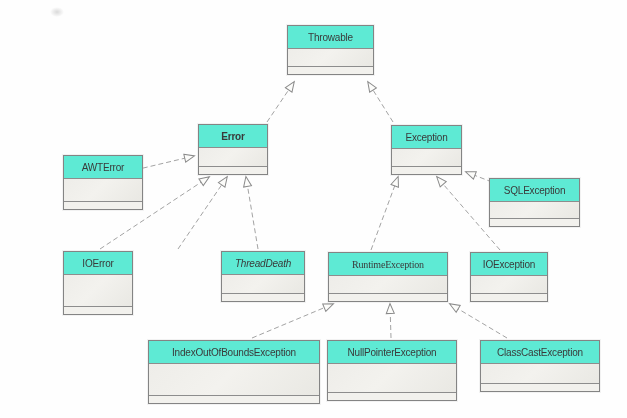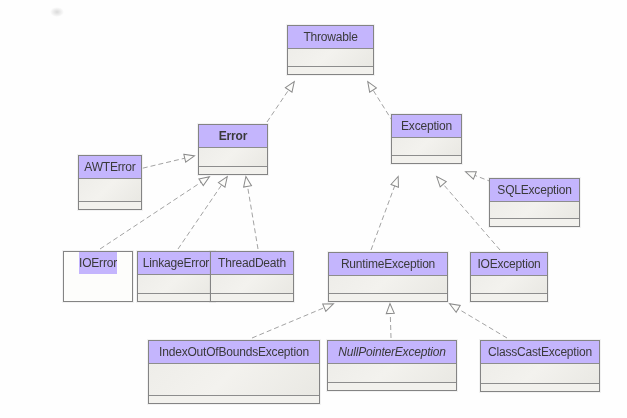--- a/index.html
+++ b/index.html
@@ -31,26 +31,26 @@
     background: #fdfdfb;
     box-sizing: border-box;
     box-shadow: 0 0 0 1px rgba(160,160,160,0.12);
   }
   .uml-name {
     flex: 0 0 auto;
     height: 22px;
     display: flex;
     align-items: center;
     justify-content: center;
-    font-size: 12px;
+    font-size: 10px;
     letter-spacing: -0.2px;
     color: #3a3a3a;
     white-space: nowrap;
     overflow: hidden;
-    background: #c4b5fd;
+    background: #5eead4;
   }
   .uml-attrs {
     flex: 1 1 auto;
     border-top: 1px solid #8d8d8d;
     background: linear-gradient(135deg, #eeede9 0%, #f3f2ee 45%, #e9e8e3 100%);
   }
   .uml-ops {
     flex: 0 0 auto;
     height: 7px;
     border-top: 1px solid #8d8d8d;
@@ -100,75 +100,70 @@
     <div class="uml-attrs"></div>
     <div class="uml-ops"></div>
   </div>
 
   <div class="uml-class" style="left:198px; top:124px; width:70px; height:51px;font-weight:bold;">
     <div class="uml-name">Error</div>
     <div class="uml-attrs"></div>
     <div class="uml-ops"></div>
   </div>
 
-  <div class="uml-class" style="left:391px; top:114px; width:71px; height:50px;">
+  <div class="uml-class" style="left:391px; top:125px; width:71px; height:50px;">
     <div class="uml-name">Exception</div>
     <div class="uml-attrs"></div>
     <div class="uml-ops"></div>
   </div>
 
-  <div class="uml-class" style="left:78px; top:155px; width:64px; height:55px;">
+  <div class="uml-class" style="left:63px; top:155px; width:80px; height:55px;">
     <div class="uml-name">AWTError</div>
     <div class="uml-attrs"></div>
     <div class="uml-ops"></div>
   </div>
 
   <div class="uml-class" style="left:489px; top:178px; width:91px; height:49px;justify-content:center;">
     <div class="uml-name">SQLException</div>
     <div class="uml-attrs"></div>
     <div class="uml-ops"></div>
   </div>
 
-  <div class="uml-class" style="left:63px; top:251px; width:70px; height:51px;align-items:center;">
+  <div class="uml-class" style="left:63px; top:251px; width:70px; height:64px;">
     <div class="uml-name">IOError</div>
     <div class="uml-attrs"></div>
     <div class="uml-ops"></div>
   </div>
 
-  <div class="uml-class" style="left:137px; top:251px; width:78px; height:51px;">
-    <div class="uml-name">LinkageError</div>
-    <div class="uml-attrs"></div>
-    <div class="uml-ops"></div>
-  </div>
 
-  <div class="uml-class" style="left:210px; top:251px; width:84px; height:51px;">
+  <div class="uml-class" style="left:221px; top:251px; width:84px; height:51px;font-style:italic;">
     <div class="uml-name">ThreadDeath</div>
     <div class="uml-attrs"></div>
     <div class="uml-ops"></div>
   </div>
 
-  <div class="uml-class" style="left:328px; top:252px; width:120px; height:50px;">
+  <div class="uml-class" style="left:328px; top:252px; width:120px; height:50px;font-family:Liberation Serif, serif;">
     <div class="uml-name">RuntimeException</div>
     <div class="uml-attrs"></div>
     <div class="uml-ops"></div>
   </div>
 
   <div class="uml-class" style="left:470px; top:252px; width:78px; height:50px;">
     <div class="uml-name">IOException</div>
     <div class="uml-attrs"></div>
     <div class="uml-ops"></div>
   </div>
 
   <div class="uml-class" style="left:148px; top:340px; width:172px; height:64px;">
     <div class="uml-name">IndexOutOfBoundsException</div>
     <div class="uml-attrs"></div>
     <div class="uml-ops"></div>
   </div>
 
-  <div class="uml-class" style="left:327px; top:340px; width:130px; height:51px;font-style:italic;">
+  <div class="uml-class" style="left:327px; top:340px; width:130px; height:61px;">
     <div class="uml-name">NullPointerException</div>
     <div class="uml-attrs"></div>
     <div class="uml-ops"></div>
   </div>
 
   <div class="uml-class" style="left:480px; top:340px; width:120px; height:52px;">
     <div class="uml-name">ClassCastException</div>
     <div class="uml-attrs"></div>
     <div class="uml-ops"></div>
   </div>

